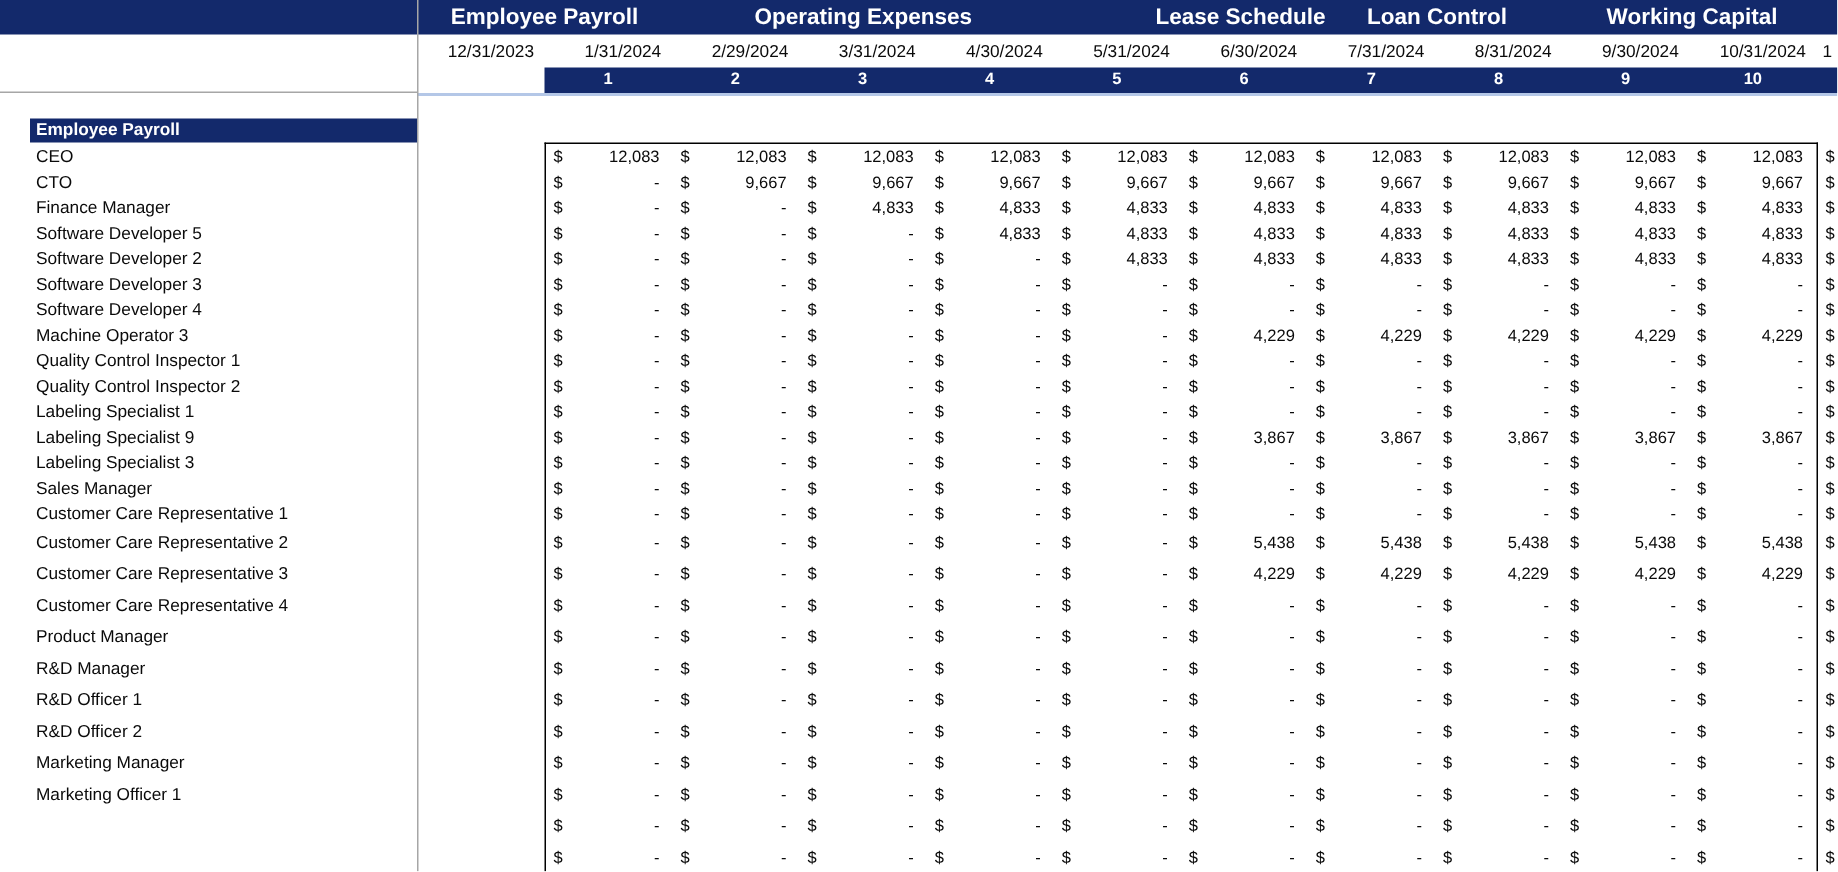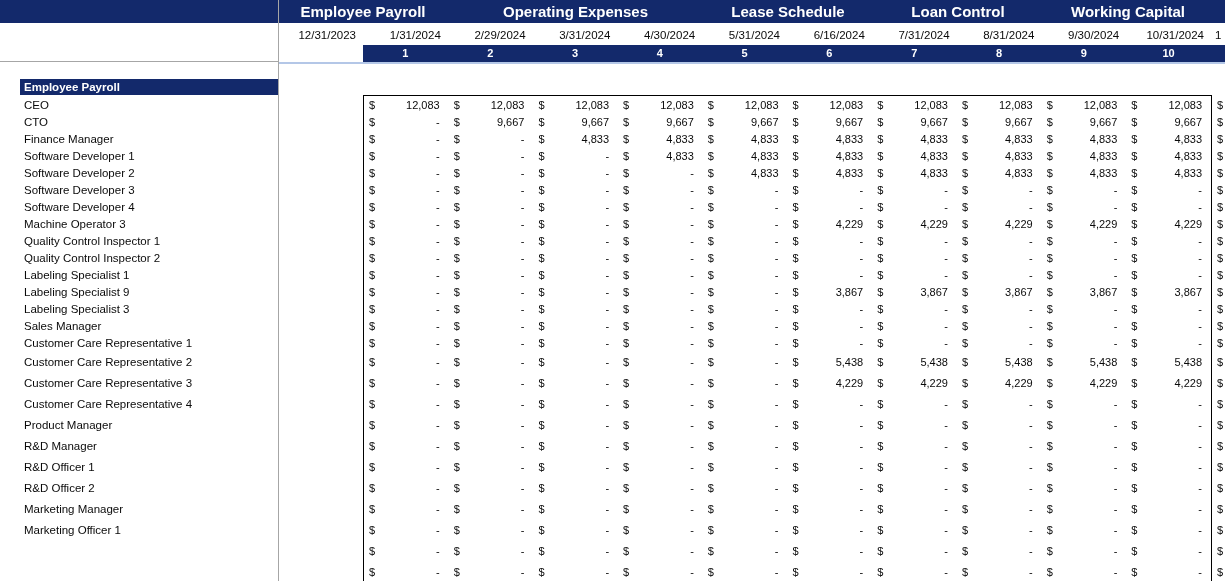--- a/index.html
+++ b/index.html
@@ -55,32 +55,32 @@
   #extra-col{position:absolute;left:1217px;top:96px;width:8px;overflow:hidden;}
   .extra-cell{display:flex;align-items:center;font-size:11px;color:#0a0a0a;}
 </style>
 </head>
 <body>
 
 <div id="screen">
   <div id="topbar">
       <div class="section-title" style="left: 278px; width: 170px;">Employee Payroll</div>
       <div class="section-title" style="left: 448px; width: 255px;">Operating Expenses</div>
-      <div class="section-title" style="left: 703px; width: 170px;">Lease Schedule</div>
+      <div class="section-title" style="left: 742px; width: 170px;">Lease Schedule</div>
       <div class="section-title" style="left: 873px; width: 170px;">Loan Control</div>
       <div class="section-title" style="left: 1043px; width: 170px;">Working Capital</div>
     </div>
   <div id="dates-row-host">
       <div class="date-cell" style="left: 278px; width: 85px;">12/31/2023</div>
       <div class="date-cell" style="left: 363px; width: 84.8px;">1/31/2024</div>
       <div class="date-cell" style="left: 447.8px; width: 84.8px; text-align: right;">2/29/2024</div>
       <div class="date-cell" style="left: 532.6px; width: 84.8px;">3/31/2024</div>
       <div class="date-cell" style="left: 617.4px; width: 84.8px;">4/30/2024</div>
       <div class="date-cell" style="left: 702.2px; width: 84.8px;">5/31/2024</div>
-      <div class="date-cell" style="left: 787px; width: 84.8px;">6/16/2024</div>
+      <div class="date-cell" style="left: 787px; width: 84.8px;">6/30/2024</div>
       <div class="date-cell" style="left: 871.8px; width: 84.8px;">7/31/2024</div>
       <div class="date-cell" style="left: 956.6px; width: 84.8px;">8/31/2024</div>
       <div class="date-cell" style="left: 1041.4px; width: 84.8px;">9/30/2024</div>
       <div class="date-cell" style="left: 1126.2px; width: 84.8px;">10/31/2024</div>
       <div class="date-cell clipped-date" style="left: 1213px; width: 12px;">1</div>
     </div>
   <div id="period-band"></div>
   <div id="periods-host">
       <div class="period-cell" style="left: 363px; width: 84.8px;">1</div>
       <div class="period-cell" style="left: 447.8px; width: 84.8px;">2</div>
@@ -97,21 +97,21 @@
   <div id="left-hline"></div>
   <div id="col-divider"></div>
 
   <div id="sidebar-title-band">
     <span>Employee Payroll</span>
   </div>
   <div id="sidebar-rows">
       <div class="sidebar-row" style="height: 17px;">CEO</div>
       <div class="sidebar-row" style="height: 17px;">CTO</div>
       <div class="sidebar-row" style="height: 17px;">Finance Manager</div>
-      <div class="sidebar-row" style="height: 17px;">Software Developer 1</div>
+      <div class="sidebar-row" style="height: 17px;">Software Developer 5</div>
       <div class="sidebar-row" style="height: 17px;">Software Developer 2</div>
       <div class="sidebar-row" style="height: 17px;">Software Developer 3</div>
       <div class="sidebar-row" style="height: 17px;">Software Developer 4</div>
       <div class="sidebar-row" style="height: 17px;">Machine Operator 3</div>
       <div class="sidebar-row" style="height: 17px;">Quality Control Inspector 1</div>
       <div class="sidebar-row" style="height: 17px;">Quality Control Inspector 2</div>
       <div class="sidebar-row" style="height: 17px;">Labeling Specialist 1</div>
       <div class="sidebar-row" style="height: 17px;">Labeling Specialist 9</div>
       <div class="sidebar-row" style="height: 17px;">Labeling Specialist 3</div>
       <div class="sidebar-row" style="height: 17px;">Sales Manager</div>

